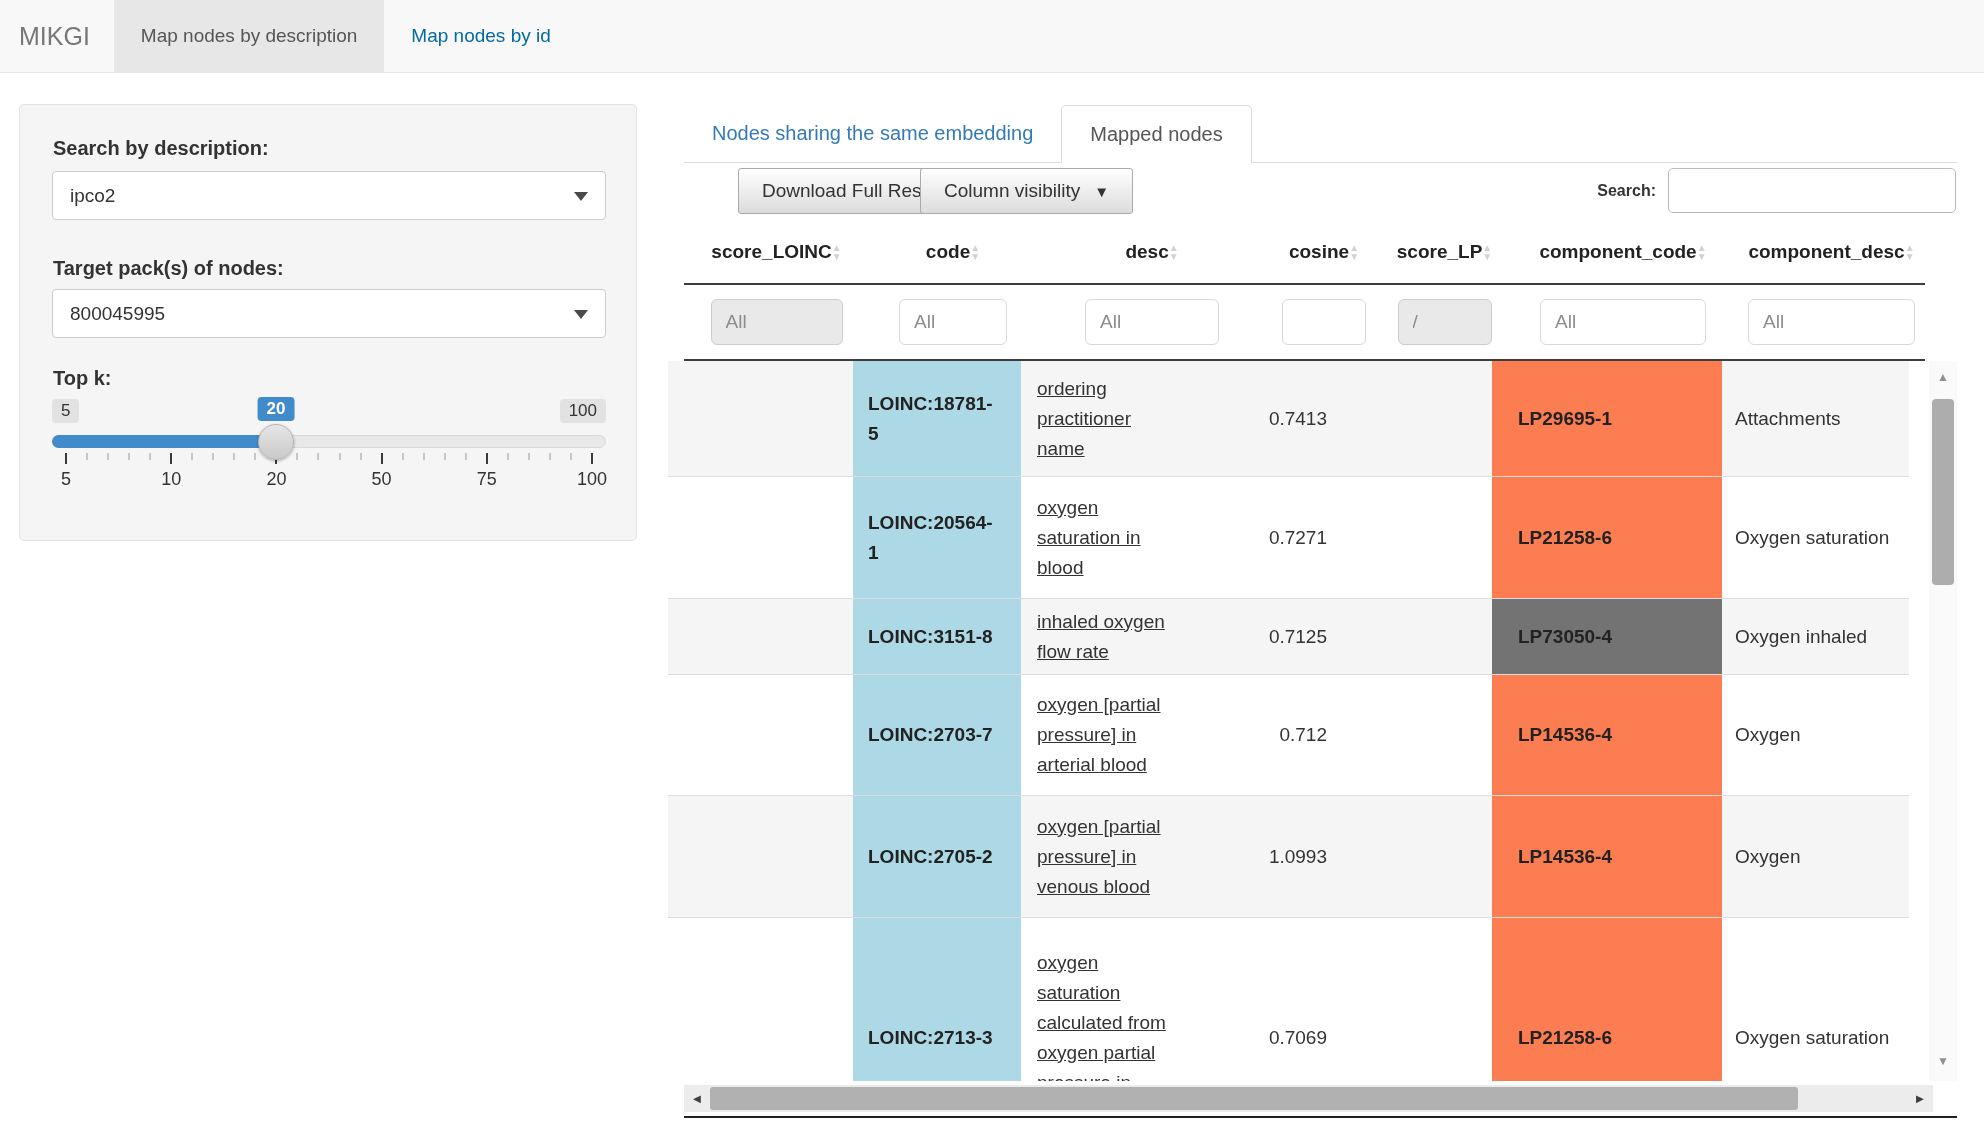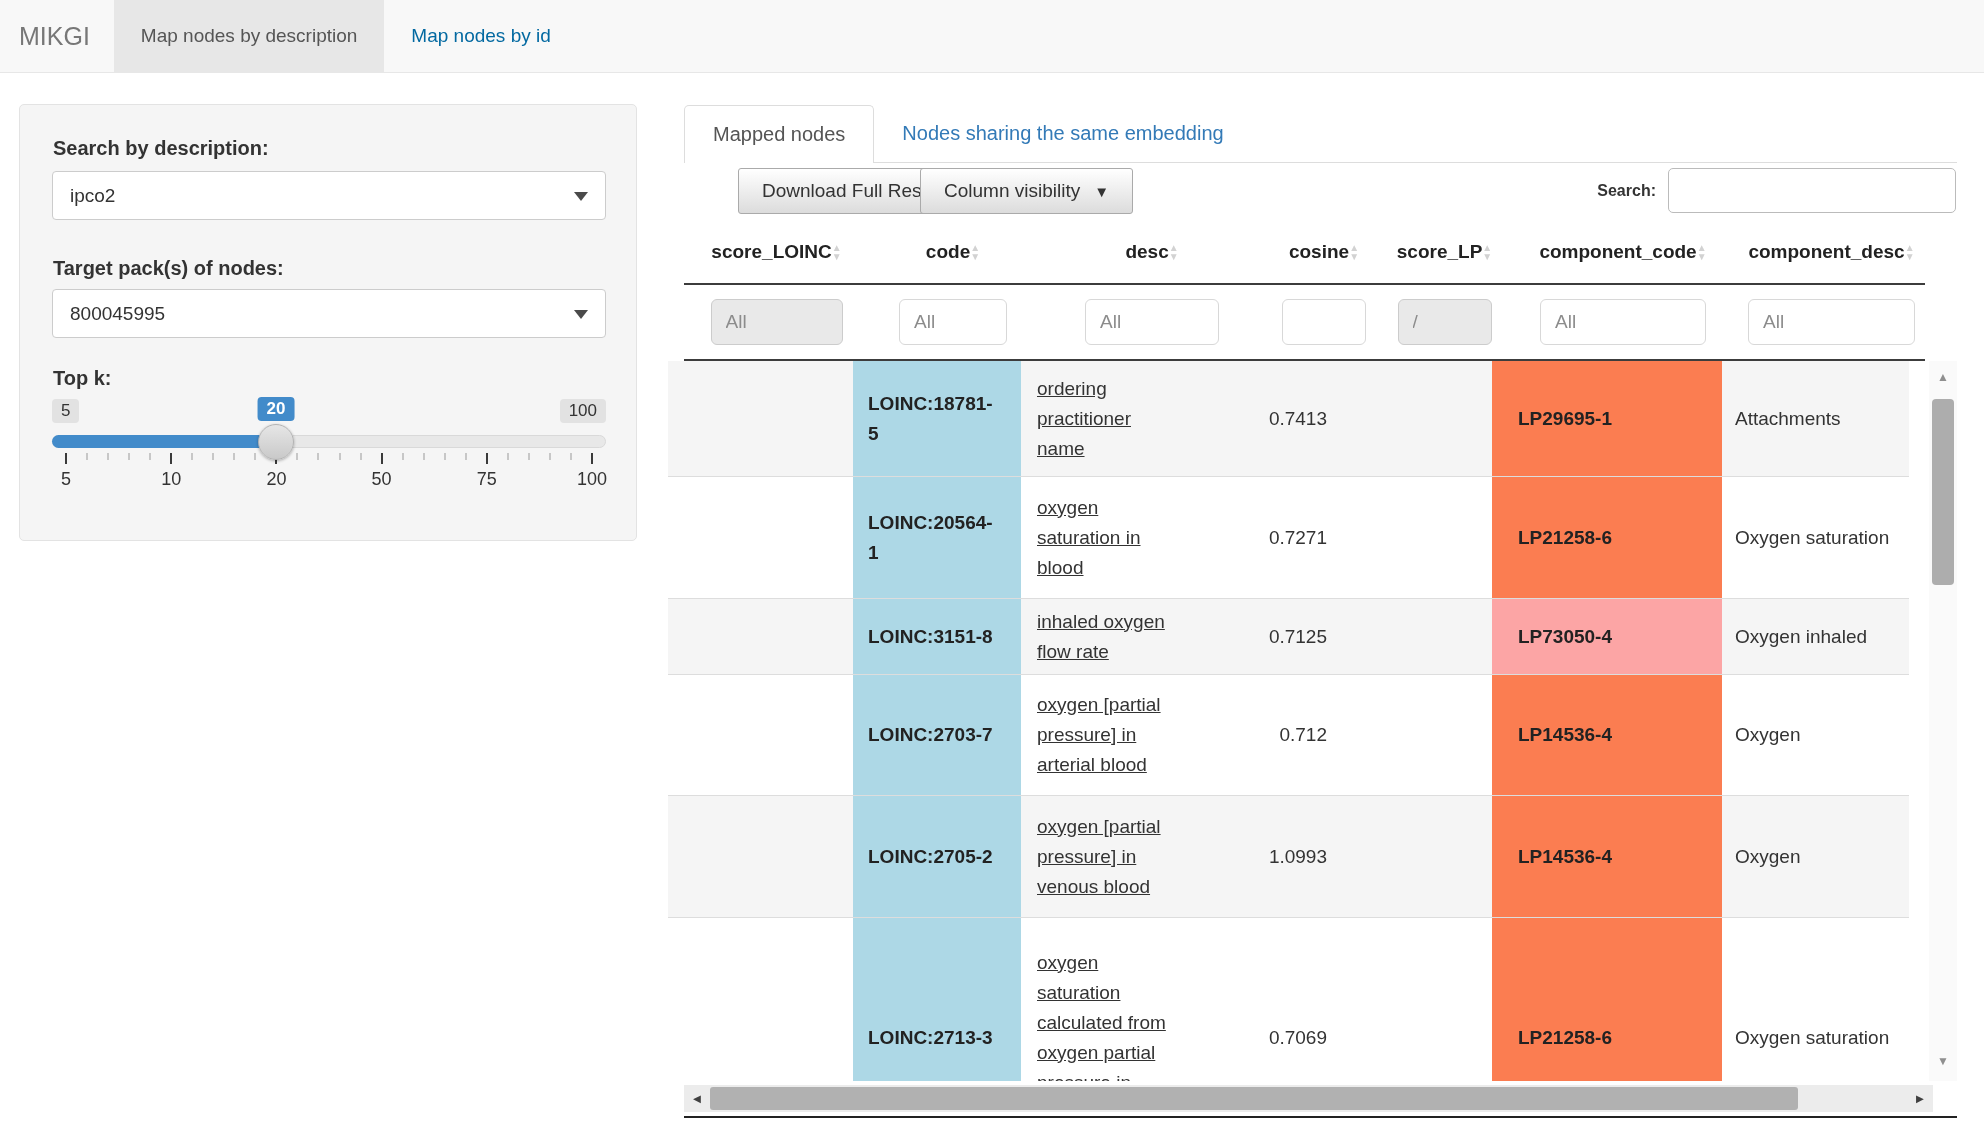--- a/index.html
+++ b/index.html
@@ -168,22 +168,22 @@
         <span class="grid-tick minor" style="left: 76%;"></span>
         <span class="grid-tick minor" style="left: 84%;"></span>
         <span class="grid-tick minor" style="left: 88%;"></span>
         <span class="grid-tick minor" style="left: 92%;"></span>
         <span class="grid-tick minor" style="left: 96%;"></span>
       </div>
   </div>
 </aside>
 
 <div class="tabset">
+  <div class="tab link">Nodes sharing the same embedding</div>
   <div class="tab active">Mapped nodes</div>
-  <div class="tab link">Nodes sharing the same embedding</div>
 </div>
 
 <div class="toolbar">
   <button class="btn" id="download-btn">
     <span>Download Full Results</span>
   </button>
   <button class="btn" id="colvis-btn">
     <span>Column visibility</span>
     <span class="dropdown-caret">▼</span>
   </button>
@@ -323,21 +323,21 @@
       </div>
       <div class="td c2">
         <span class="cell-text">inhaled oxygen flow rate</span>
       </div>
       <div class="td c3">
         <span class="cell-text">0.7125</span>
       </div>
       <div class="td c4">
         <span class="cell-text"></span>
       </div>
-      <div class="td c5" style="background: #fca5a5;">
+      <div class="td c5" style="background: #737373;">
         <span class="cell-text">LP73050-4</span>
       </div>
       <div class="td c6">
         <span class="cell-text">Oxygen inhaled</span>
       </div>
     </div>
     <div class="tr" style="height: 121px;">
       <div class="td c0">
         <span class="cell-text"></span>
       </div>

